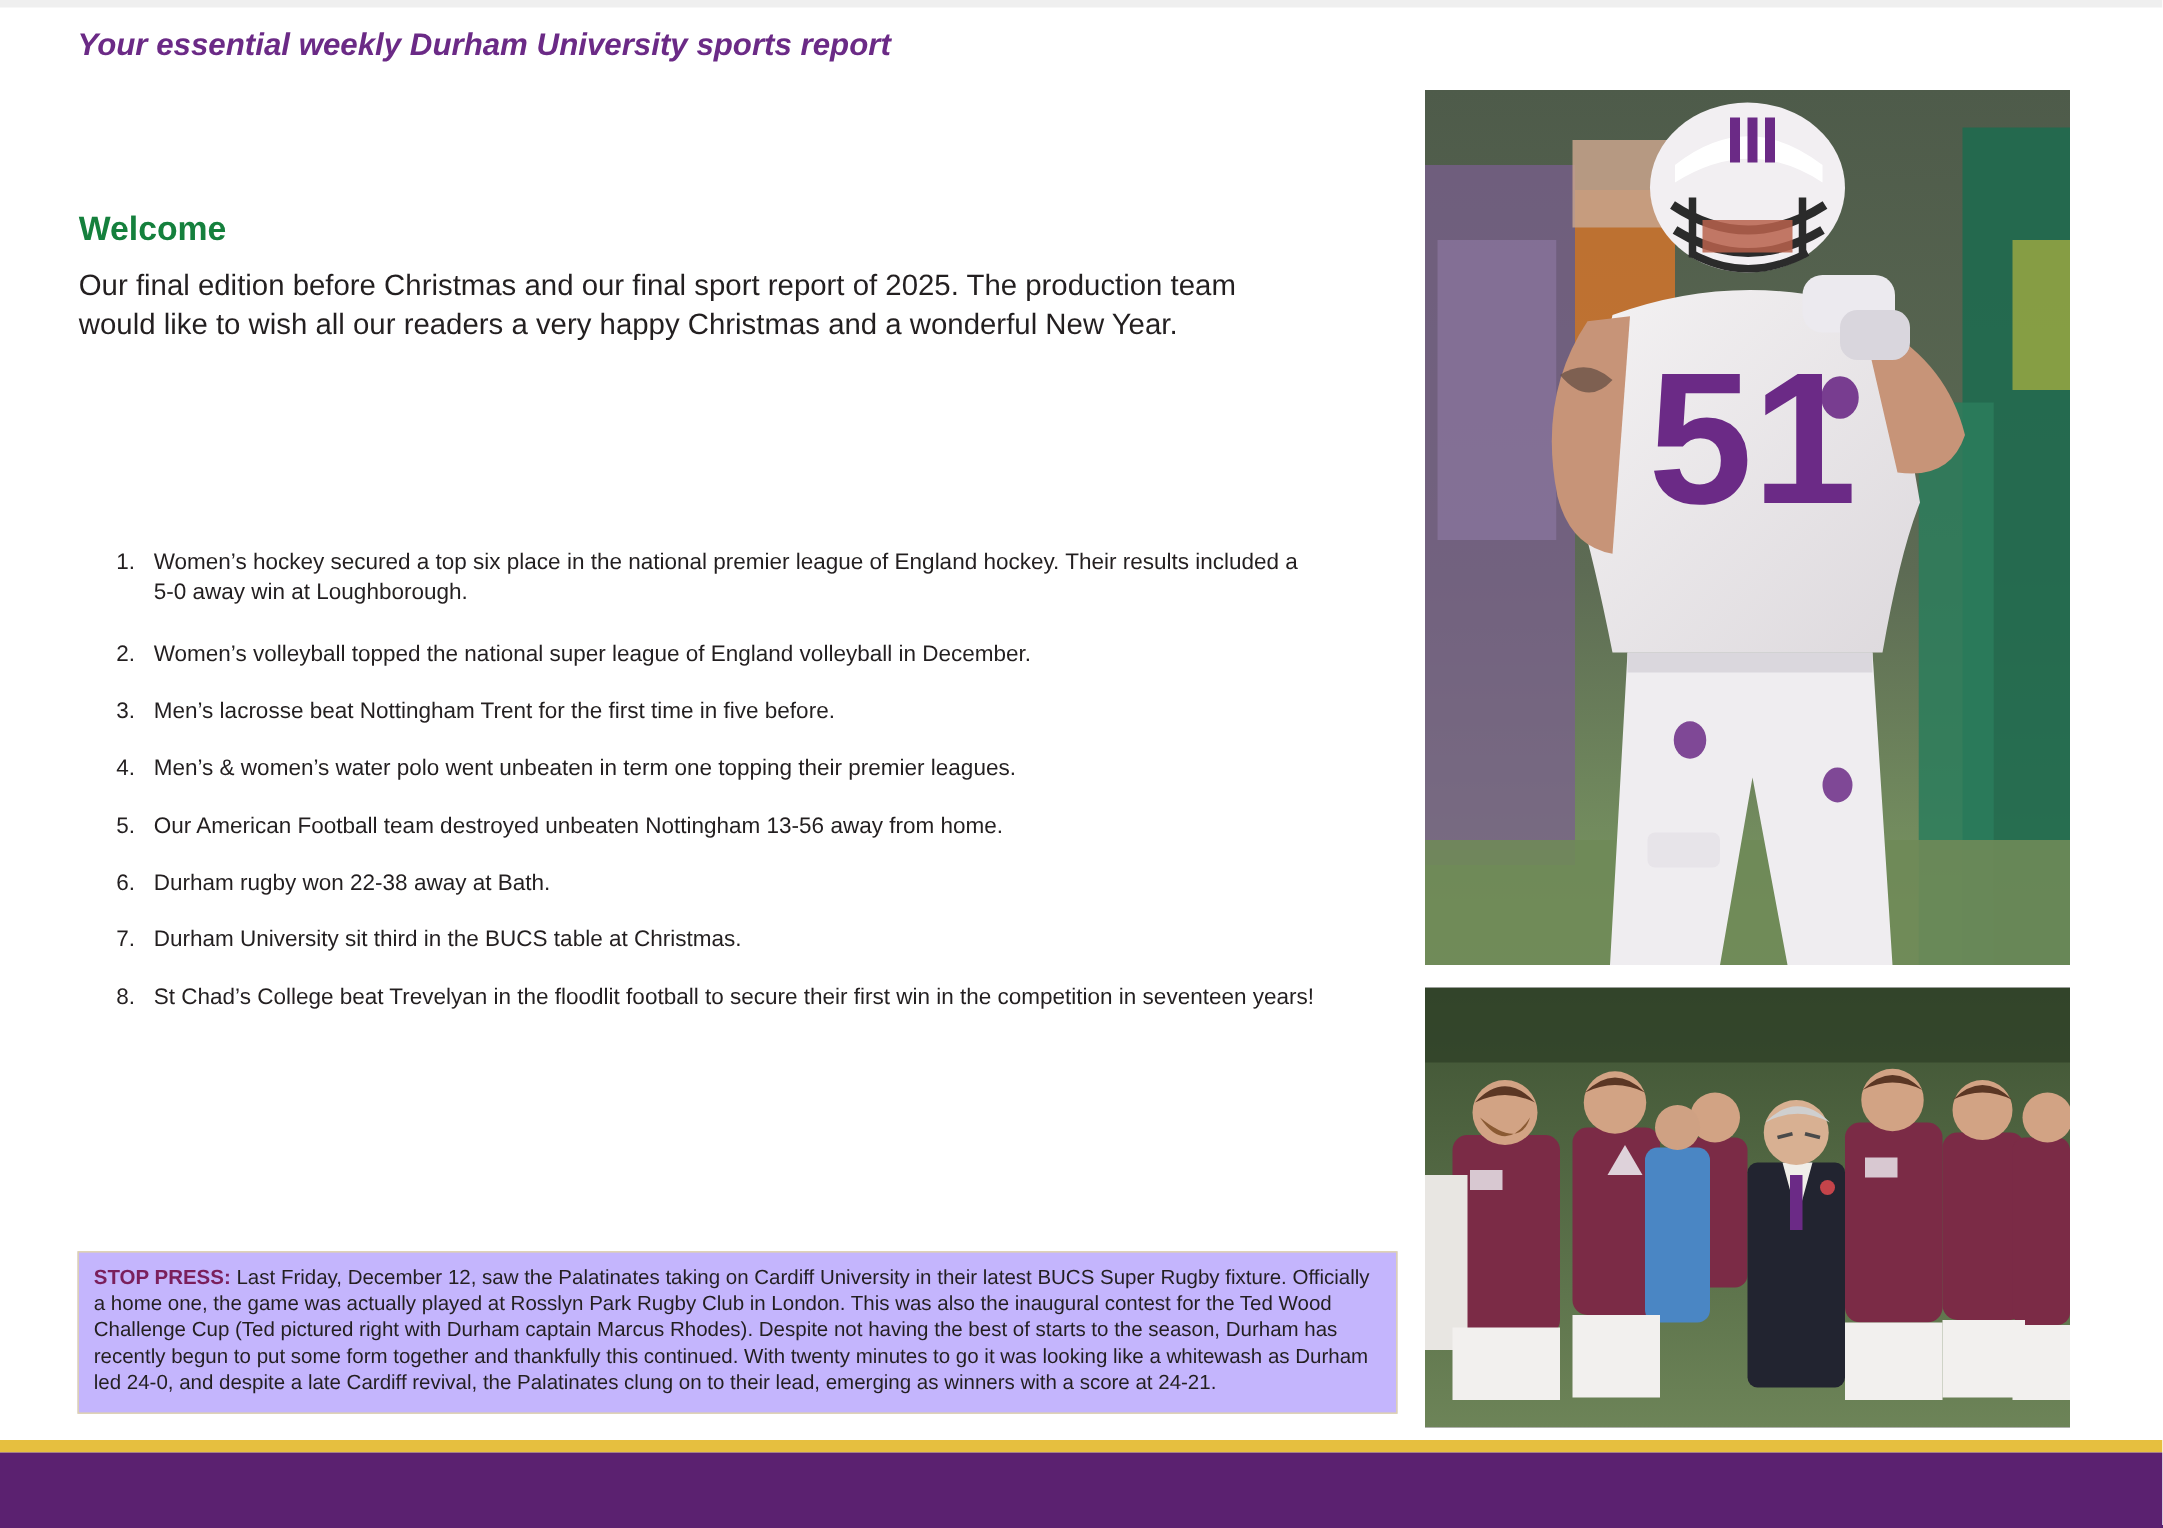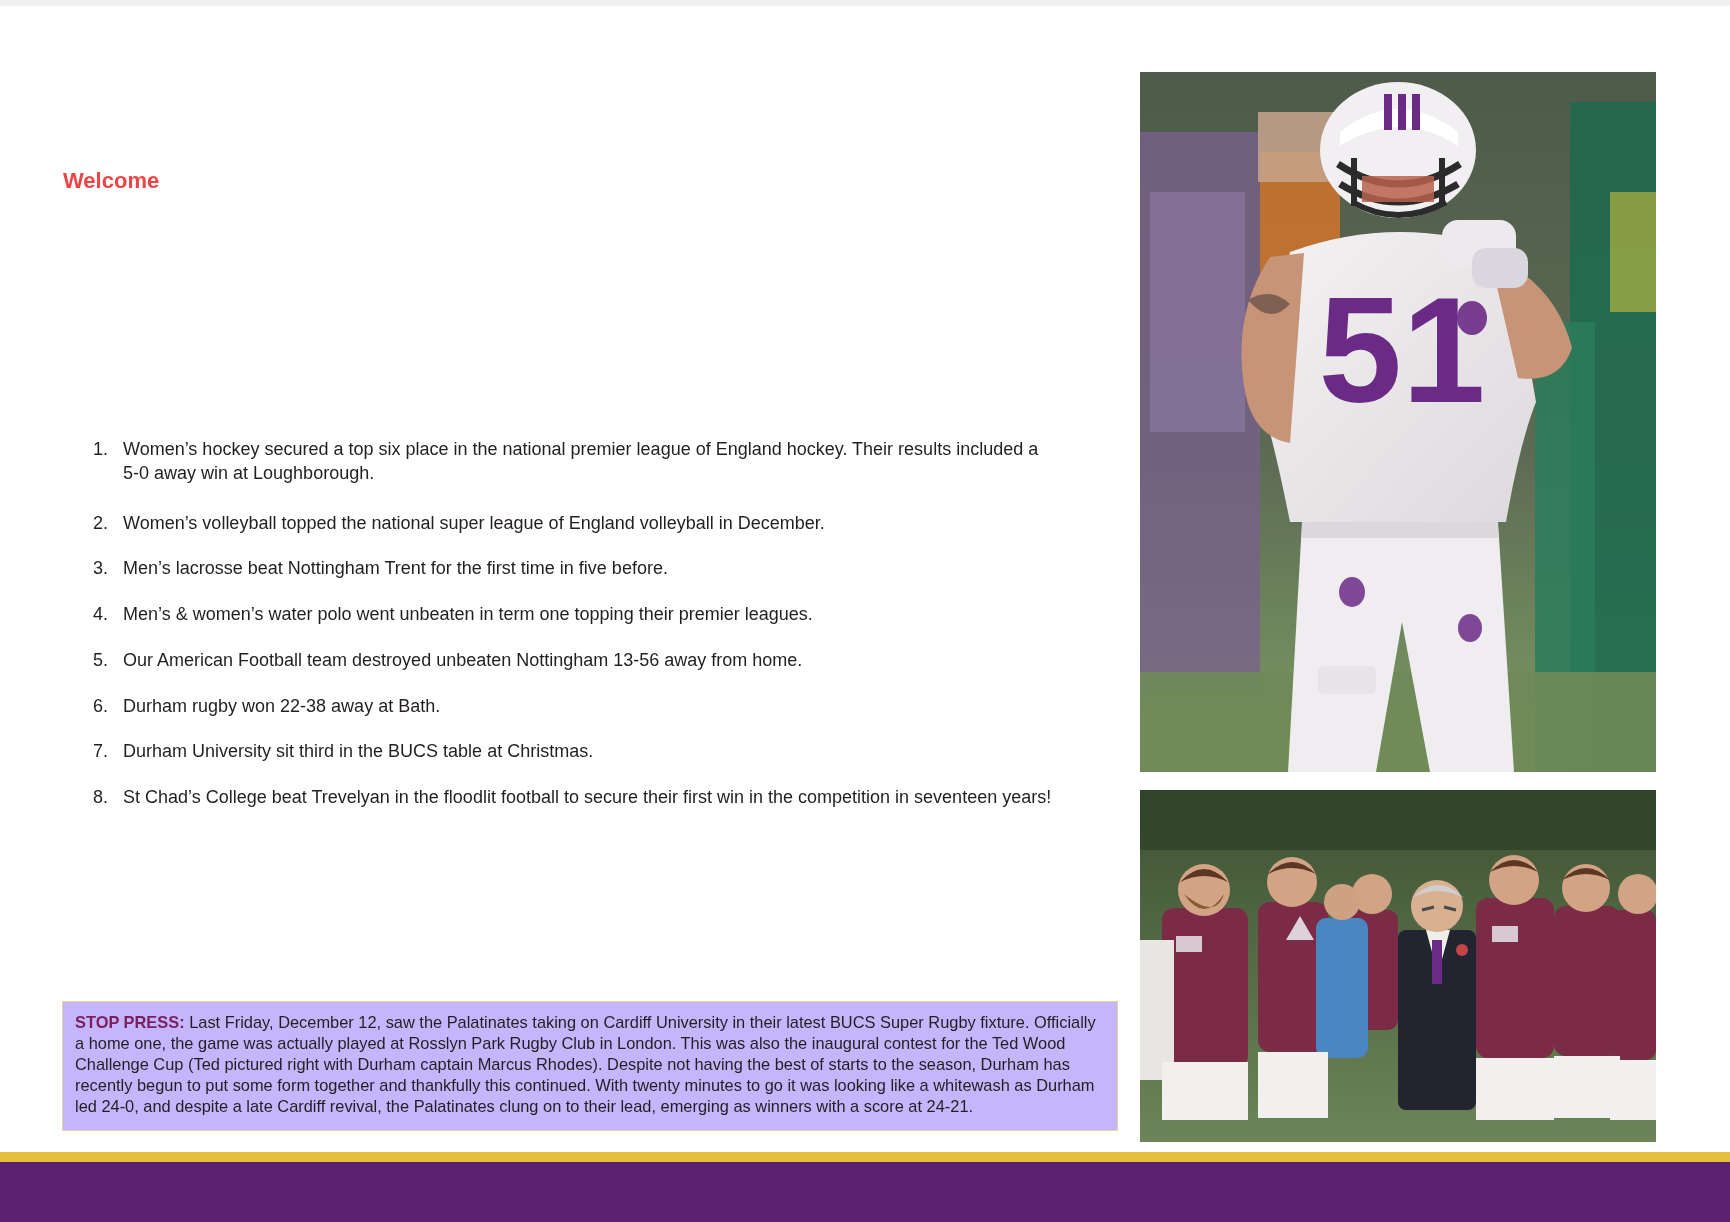--- a/index.html
+++ b/index.html
@@ -46,23 +46,23 @@
     font-style: italic;
     font-weight: bold;
     color: #6b2a86;
   }
 
   
   .welcome-head {
     position: absolute;
     left: 63px;
     top: 168px;
-    font-size: 22px;
+    font-size: 27px;
     font-weight: bold;
-    color: #ef4444;
+    color: #15803d;
   }
   .body-text {
     position: absolute;
     left: 63px;
     width: 950px;
     font-size: 23.5px;
     line-height: 1.32;
     color: #231f20;
   }
   #intro-1 { top: 213px; }
@@ -140,23 +140,25 @@
   }
 </style>
 </head>
 <body>
 
 <div class="page">
 
   <div class="top-rule"></div>
 
   <div class="masthead">
+    <div class="tagline">Your essential weekly Durham University sports report</div>
   </div>
 
   <div class="welcome-head">Welcome</div>
+  <div class="body-text" id="intro-1">Our final edition before Christmas and our final sport report of 2025. The production team would like to wish all our readers a very happy Christmas and a wonderful New Year.</div>
 
   <ol class="highlights">
     <li>Women’s hockey secured a top six place in the national premier league of England hockey. Their results included a 5-0 away win at Loughborough.</li>
     <li>Women’s volleyball topped the national super league of England volleyball in December.</li>
     <li>Men’s lacrosse beat Nottingham Trent for the first time in five before.</li>
     <li>Men’s &amp; women’s water polo went unbeaten in term one topping their premier leagues.</li>
     <li>Our American Football team destroyed unbeaten Nottingham 13-56 away from home.</li>
     <li>Durham rugby won 22-38 away at Bath.</li>
     <li>Durham University sit third in the BUCS table at Christmas.</li>
     <li>St Chad’s College beat Trevelyan in the floodlit football to secure their first win in the competition in seventeen years!</li>

